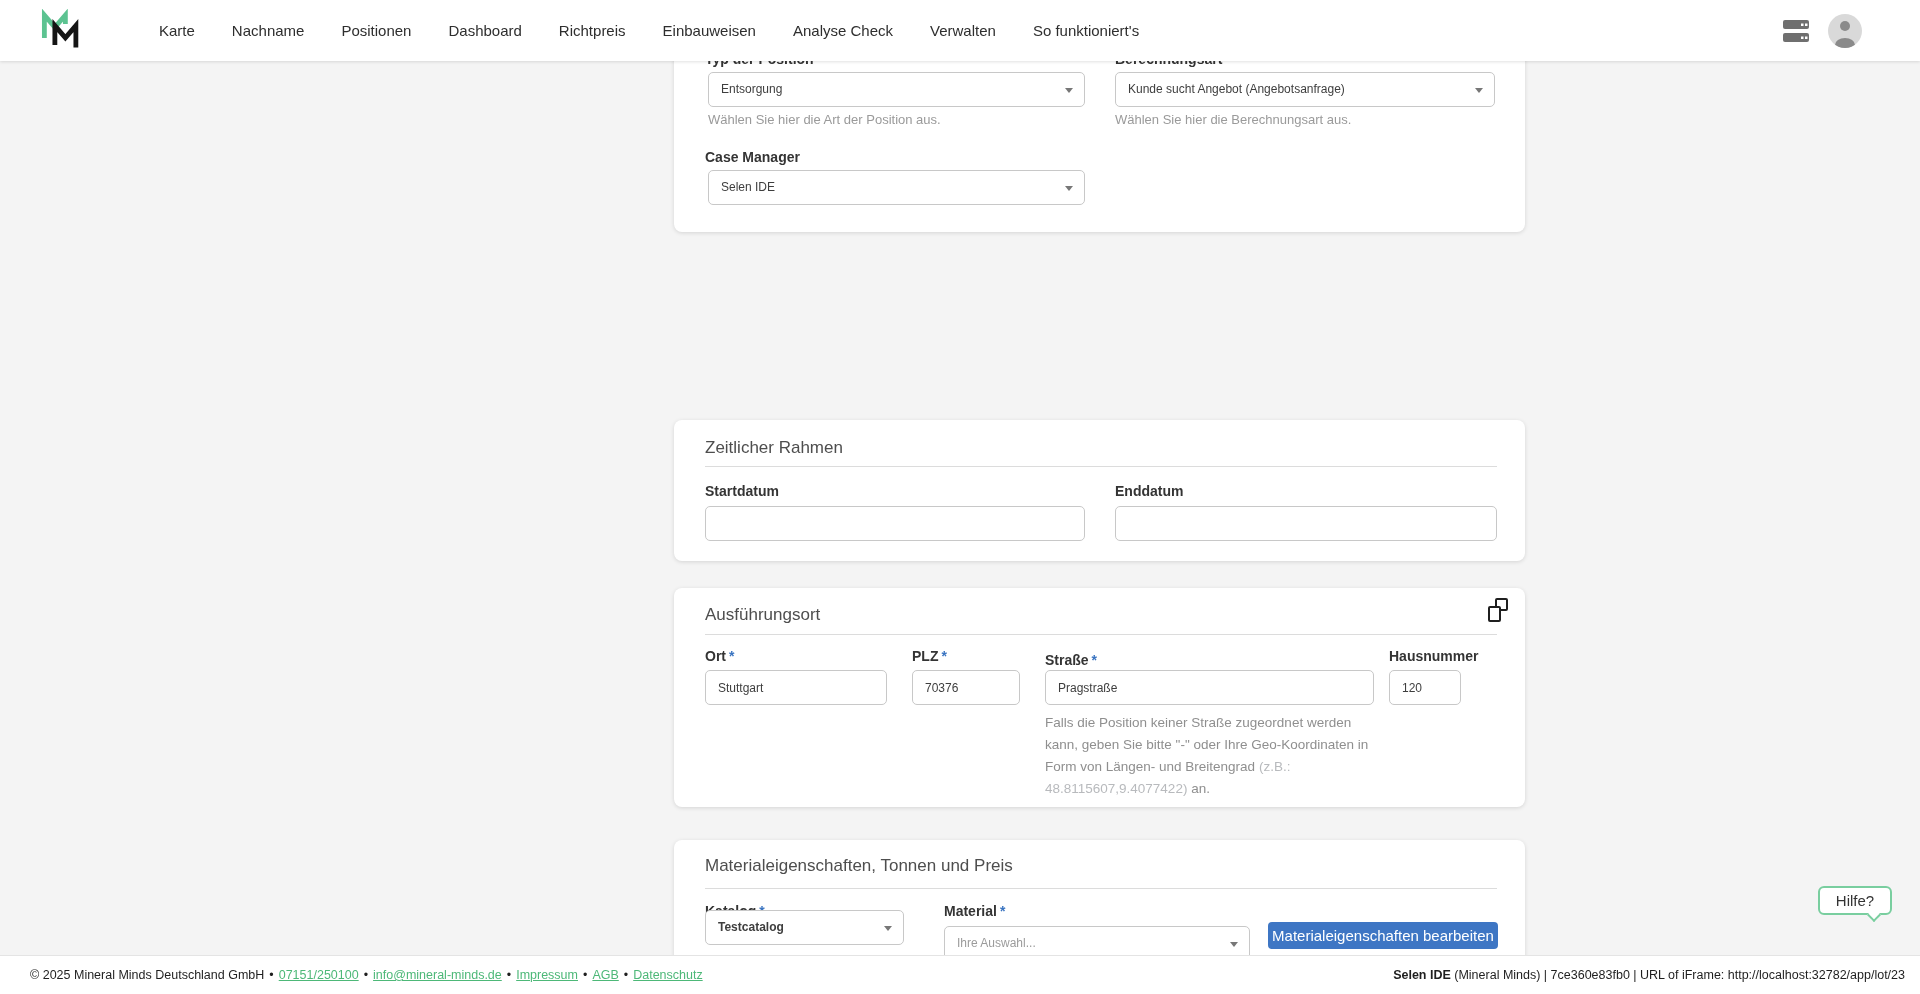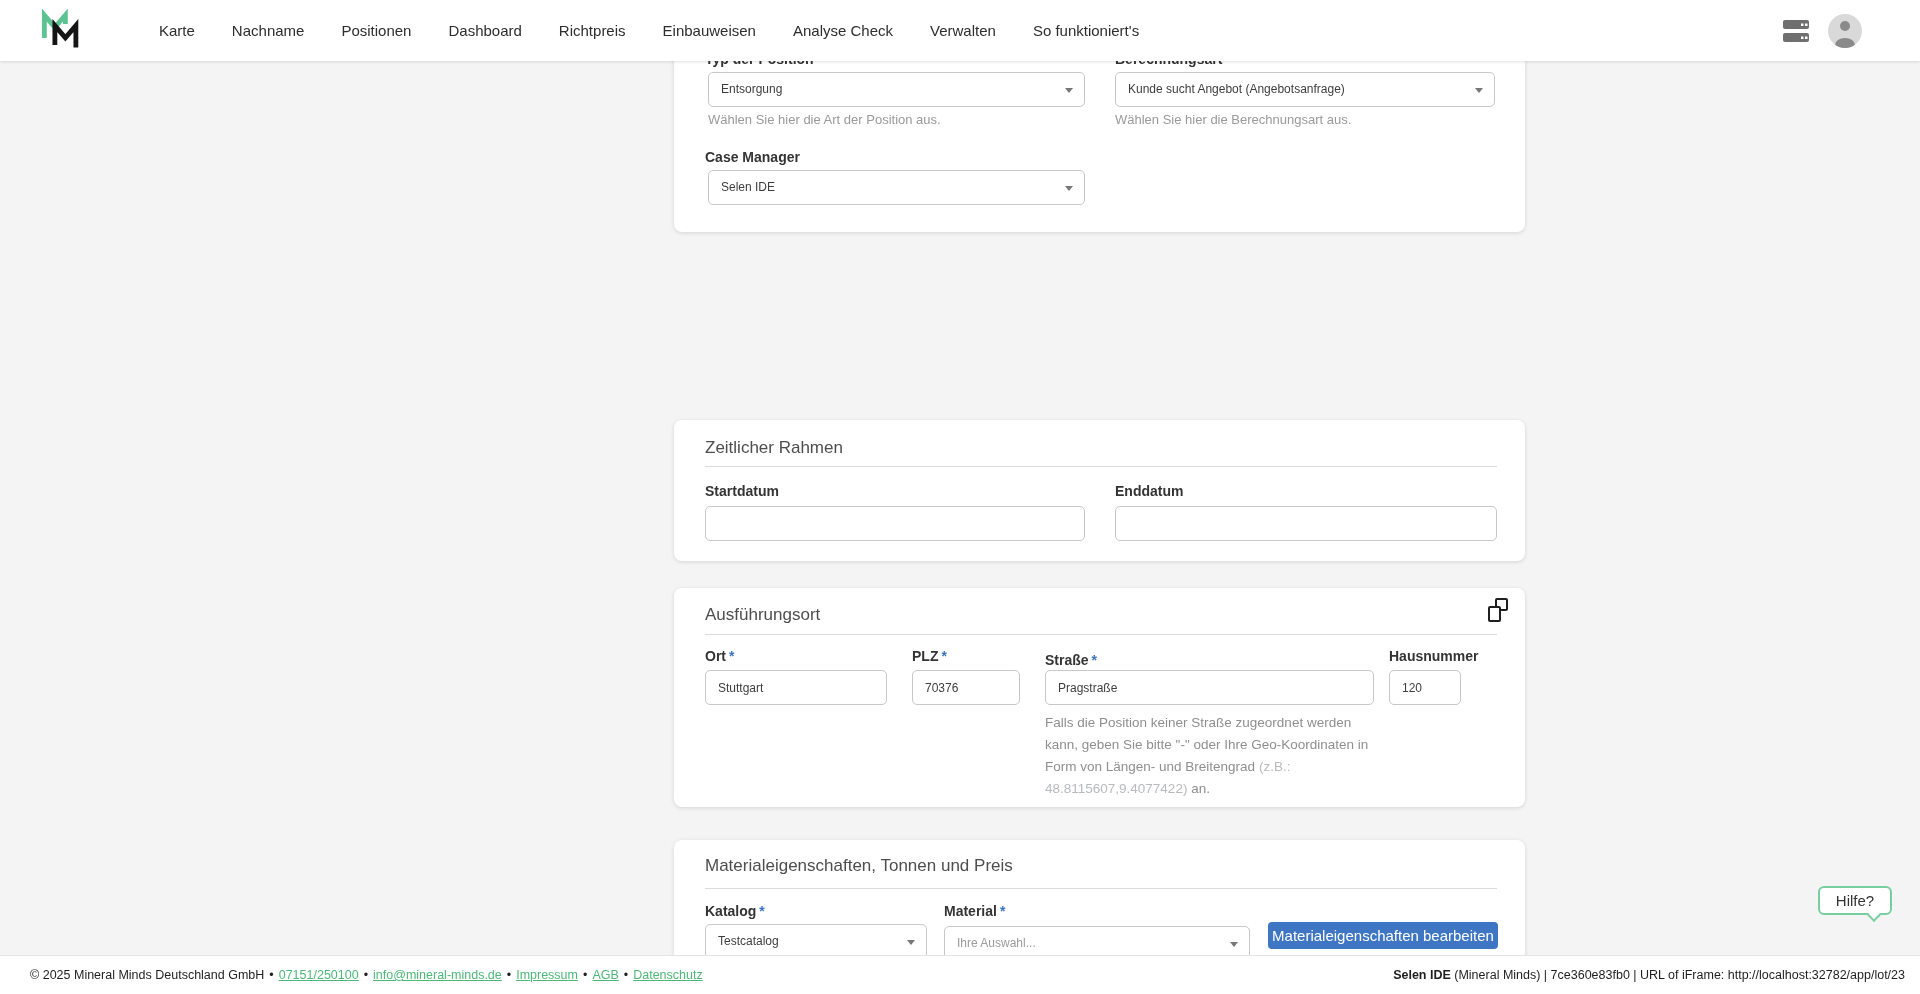--- a/index.html
+++ b/index.html
@@ -175,21 +175,21 @@
 
   <div class="card" style="top:840px; height:154px;">
     <div class="sec-title" style="top:16px;">Materialeigenschaften, Tonnen und Preis</div>
     <div class="divider" style="top:48px;"></div>
     <span class="flabel" style="left:31px; top:63px;">
       <span>Katalog</span><span class="req">*</span>
     </span>
     <span class="flabel" style="left:270px; top:63px;">
       <span>Material</span><span class="req">*</span>
     </span>
-    <div class="tselect" style="left:31px; top:84px; width:222px;">
+    <div class="tselect" style="left:31px; top:70px; width:199px;font-weight:bold;">
       <span>Testcatalog</span>
     </div>
     <div class="tselect" style="left:270px; top:86px; width:306px;">
       <span class="placeholder">Ihre Auswahl...</span>
     </div>
     <button class="blue-btn" style="left:594px; top:82px; width:230px; height:27px;">Materialeigenschaften bearbeiten</button>
   </div>
 
   <div class="nav">
     <svg class="nav-logo" viewBox="0 0 48 48" fill="none">

